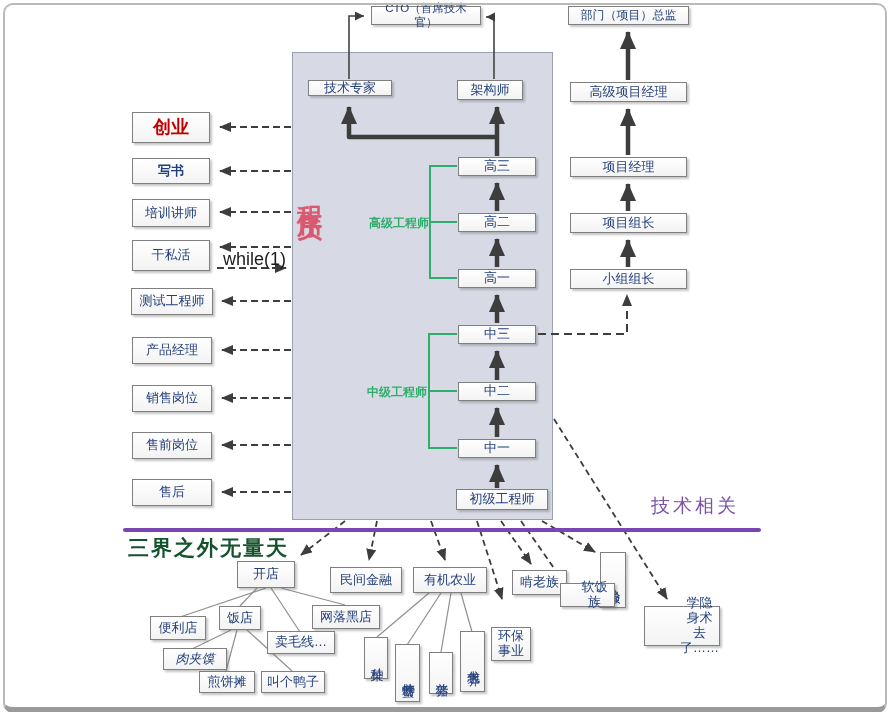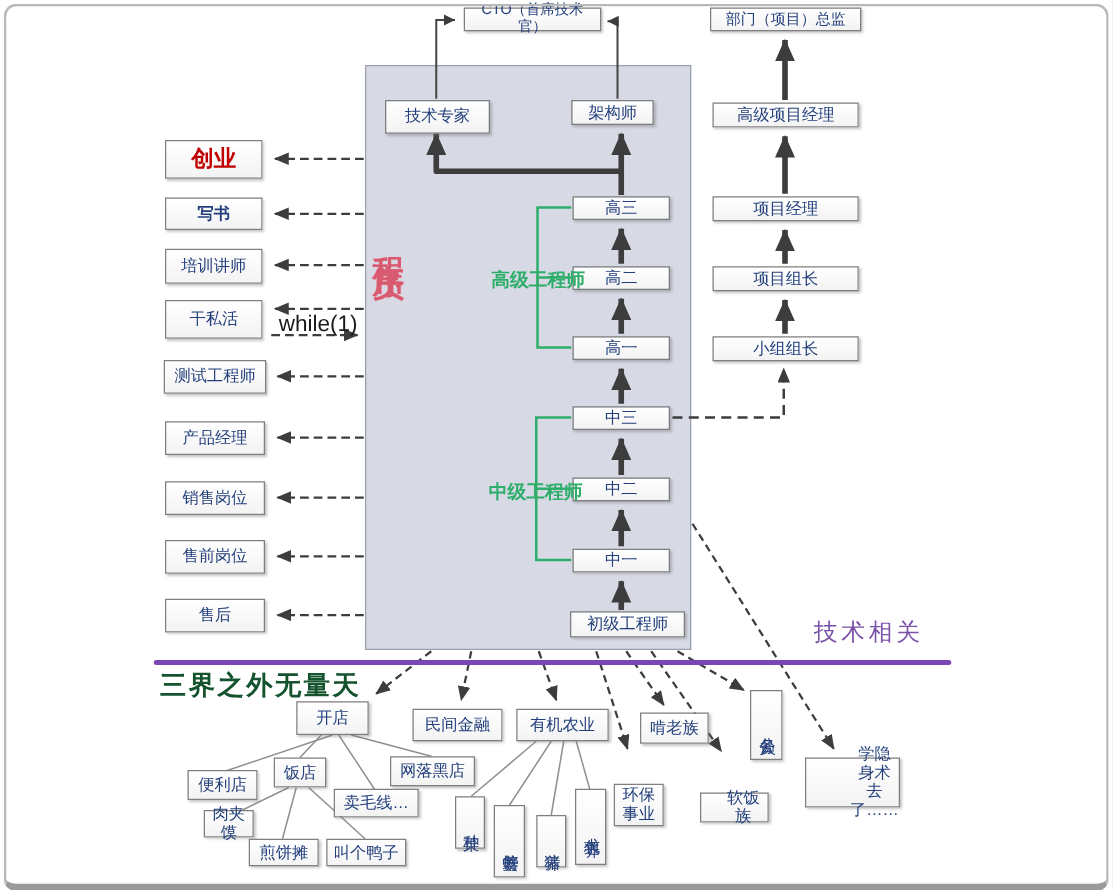--- a/index.html
+++ b/index.html
@@ -10,21 +10,21 @@
   .panel{position:absolute;left:292px;top:52px;width:261px;height:468px;
          background:#d7dae5;border:1px solid #9aa0b0;box-sizing:border-box;}
   svg.wires{position:absolute;left:0;top:0;width:890px;height:712px;}
   .box{position:absolute;background:linear-gradient(#ffffff,#f3f3f3);border:1px solid #7f7f7f;
        box-shadow:1.5px 1.5px 2px rgba(110,110,110,.4);color:#24407c;font-size:13px;
        display:flex;align-items:center;justify-content:center;text-align:center;
        box-sizing:border-box;line-height:1.15;padding:1px 2px;}
   .box.vert{writing-mode:vertical-rl;text-orientation:upright;letter-spacing:1px;}
   .box.red{color:#c00000;font-size:18px;font-weight:700;}
   .lbl{position:absolute;white-space:nowrap;}
-  .green{color:#2fae6b;font-size:15px;font-weight:700;margin-left:24px;}
+  .green{color:#2fae6b;font-size:12px;font-weight:700;}
   .purple-big{color:#14532d;font-size:21px;font-weight:600;letter-spacing:2px;}
   .purple-mid{color:#7a52a8;font-size:19px;letter-spacing:3px;}
   .whilelbl{color:#1a1a1a;font-size:18px;}
   .vlabel{position:absolute;writing-mode:vertical-rl;text-orientation:upright;
           color:#d85a70;font-size:25px;font-weight:700;letter-spacing:5px;
           text-shadow:0 0 1px #f3aab6;}
   .divider{position:absolute;left:123px;top:528px;width:638px;height:4px;background:#7a46b4;border-radius:2px;}
 </style>
 </head>
 <body>
@@ -116,21 +116,21 @@
       <path d="M542,521 L595,552"></path>
       <path d="M554,419 L667,599"></path>
     </g>
   </svg>
 
   <div class="box" style="left:371px;top:6px;width:110px;height:19px;font-size:11.5px;">CTO（首席技术官）</div>
   <div class="box" style="left:568px;top:6px;width:121px;height:19px;font-size:12px;">部门（项目）总监</div>
 
   <div class="vlabel" style="left:294px;top:186px;height:96px;">程序员</div>
 
-  <div class="box" style="left:308px;top:80px;width:84px;height:27px;">技术专家</div>
+  <div class="box" style="left:308px;top:80px;width:84px;height:16px;">技术专家</div>
   <div class="box" style="left:457px;top:80px;width:66px;height:20px;">架构师</div>
 
   <div class="box" style="left:458px;top:157px;width:78px;height:19px;">高三</div>
   <div class="box" style="left:458px;top:213px;width:78px;height:19px;">高二</div>
   <div class="box" style="left:458px;top:269px;width:78px;height:19px;">高一</div>
   <div class="box" style="left:458px;top:325px;width:78px;height:19px;">中三</div>
   <div class="box" style="left:458px;top:382px;width:78px;height:19px;">中二</div>
   <div class="box" style="left:458px;top:439px;width:78px;height:19px;">中一</div>
   <div class="box" style="left:456px;top:489px;width:92px;height:21px;">初级工程师</div>
 
@@ -157,31 +157,31 @@
   <div class="lbl purple-mid" style="left:651px;top:493px;">技术相关</div>
   <div class="divider"></div>
   <div class="lbl purple-big" style="left:128px;top:534px;">三界之外无量天</div>
 
   <div class="box" style="left:237px;top:561px;width:58px;height:27px;">开店</div>
   <div class="box" style="left:330px;top:567px;width:72px;height:26px;">民间金融</div>
   <div class="box" style="left:413px;top:567px;width:74px;height:26px;">有机农业</div>
   <div class="box" style="left:512px;top:570px;width:55px;height:25px;">啃老族</div>
   <div class="box vert" style="left:600px;top:552px;width:26px;height:56px;">公务员</div>
   <div class="box" style="left:491px;top:605px;width:40px;height:34px;margin-top:22px;">环保事业</div>
-  <div class="box" style="left:560px;top:634px;width:55px;height:24px;padding-left:16px;">软饭族</div>
+  <div class="box" style="left:560px;top:583px;width:55px;height:24px;padding-left:16px;">软饭族</div>
   <div class="box" style="left:644px;top:606px;width:76px;height:40px;flex-direction:column;padding-left:37px;">
     <span>学隐身术</span>
     <span>去了……</span>
   </div>
 
   <div class="box" style="left:150px;top:616px;width:56px;height:24px;">便利店</div>
   <div class="box" style="left:219px;top:606px;width:42px;height:24px;">饭店</div>
   <div class="box" style="left:312px;top:605px;width:68px;height:24px;">网落黑店</div>
   <div class="box" style="left:267px;top:631px;width:68px;height:23px;">卖毛线…</div>
-  <div class="box" style="left:163px;top:648px;width:40px;height:22px;">肉夹馍</div>
+  <div class="box" style="left:163px;top:648px;width:64px;height:22px;font-style:italic;">肉夹馍</div>
   <div class="box" style="left:199px;top:671px;width:56px;height:22px;">煎饼摊</div>
   <div class="box" style="left:261px;top:671px;width:64px;height:22px;">叫个鸭子</div>
   <div class="box vert" style="left:364px;top:637px;width:24px;height:42px;">种菜</div>
   <div class="box vert" style="left:395px;top:644px;width:25px;height:58px;">养螃蟹</div>
   <div class="box vert" style="left:429px;top:652px;width:24px;height:42px;">养猪</div>
   <div class="box vert" style="left:460px;top:631px;width:25px;height:61px;">求包养</div>
 
   <div class="frame"></div>
 </div>
 

